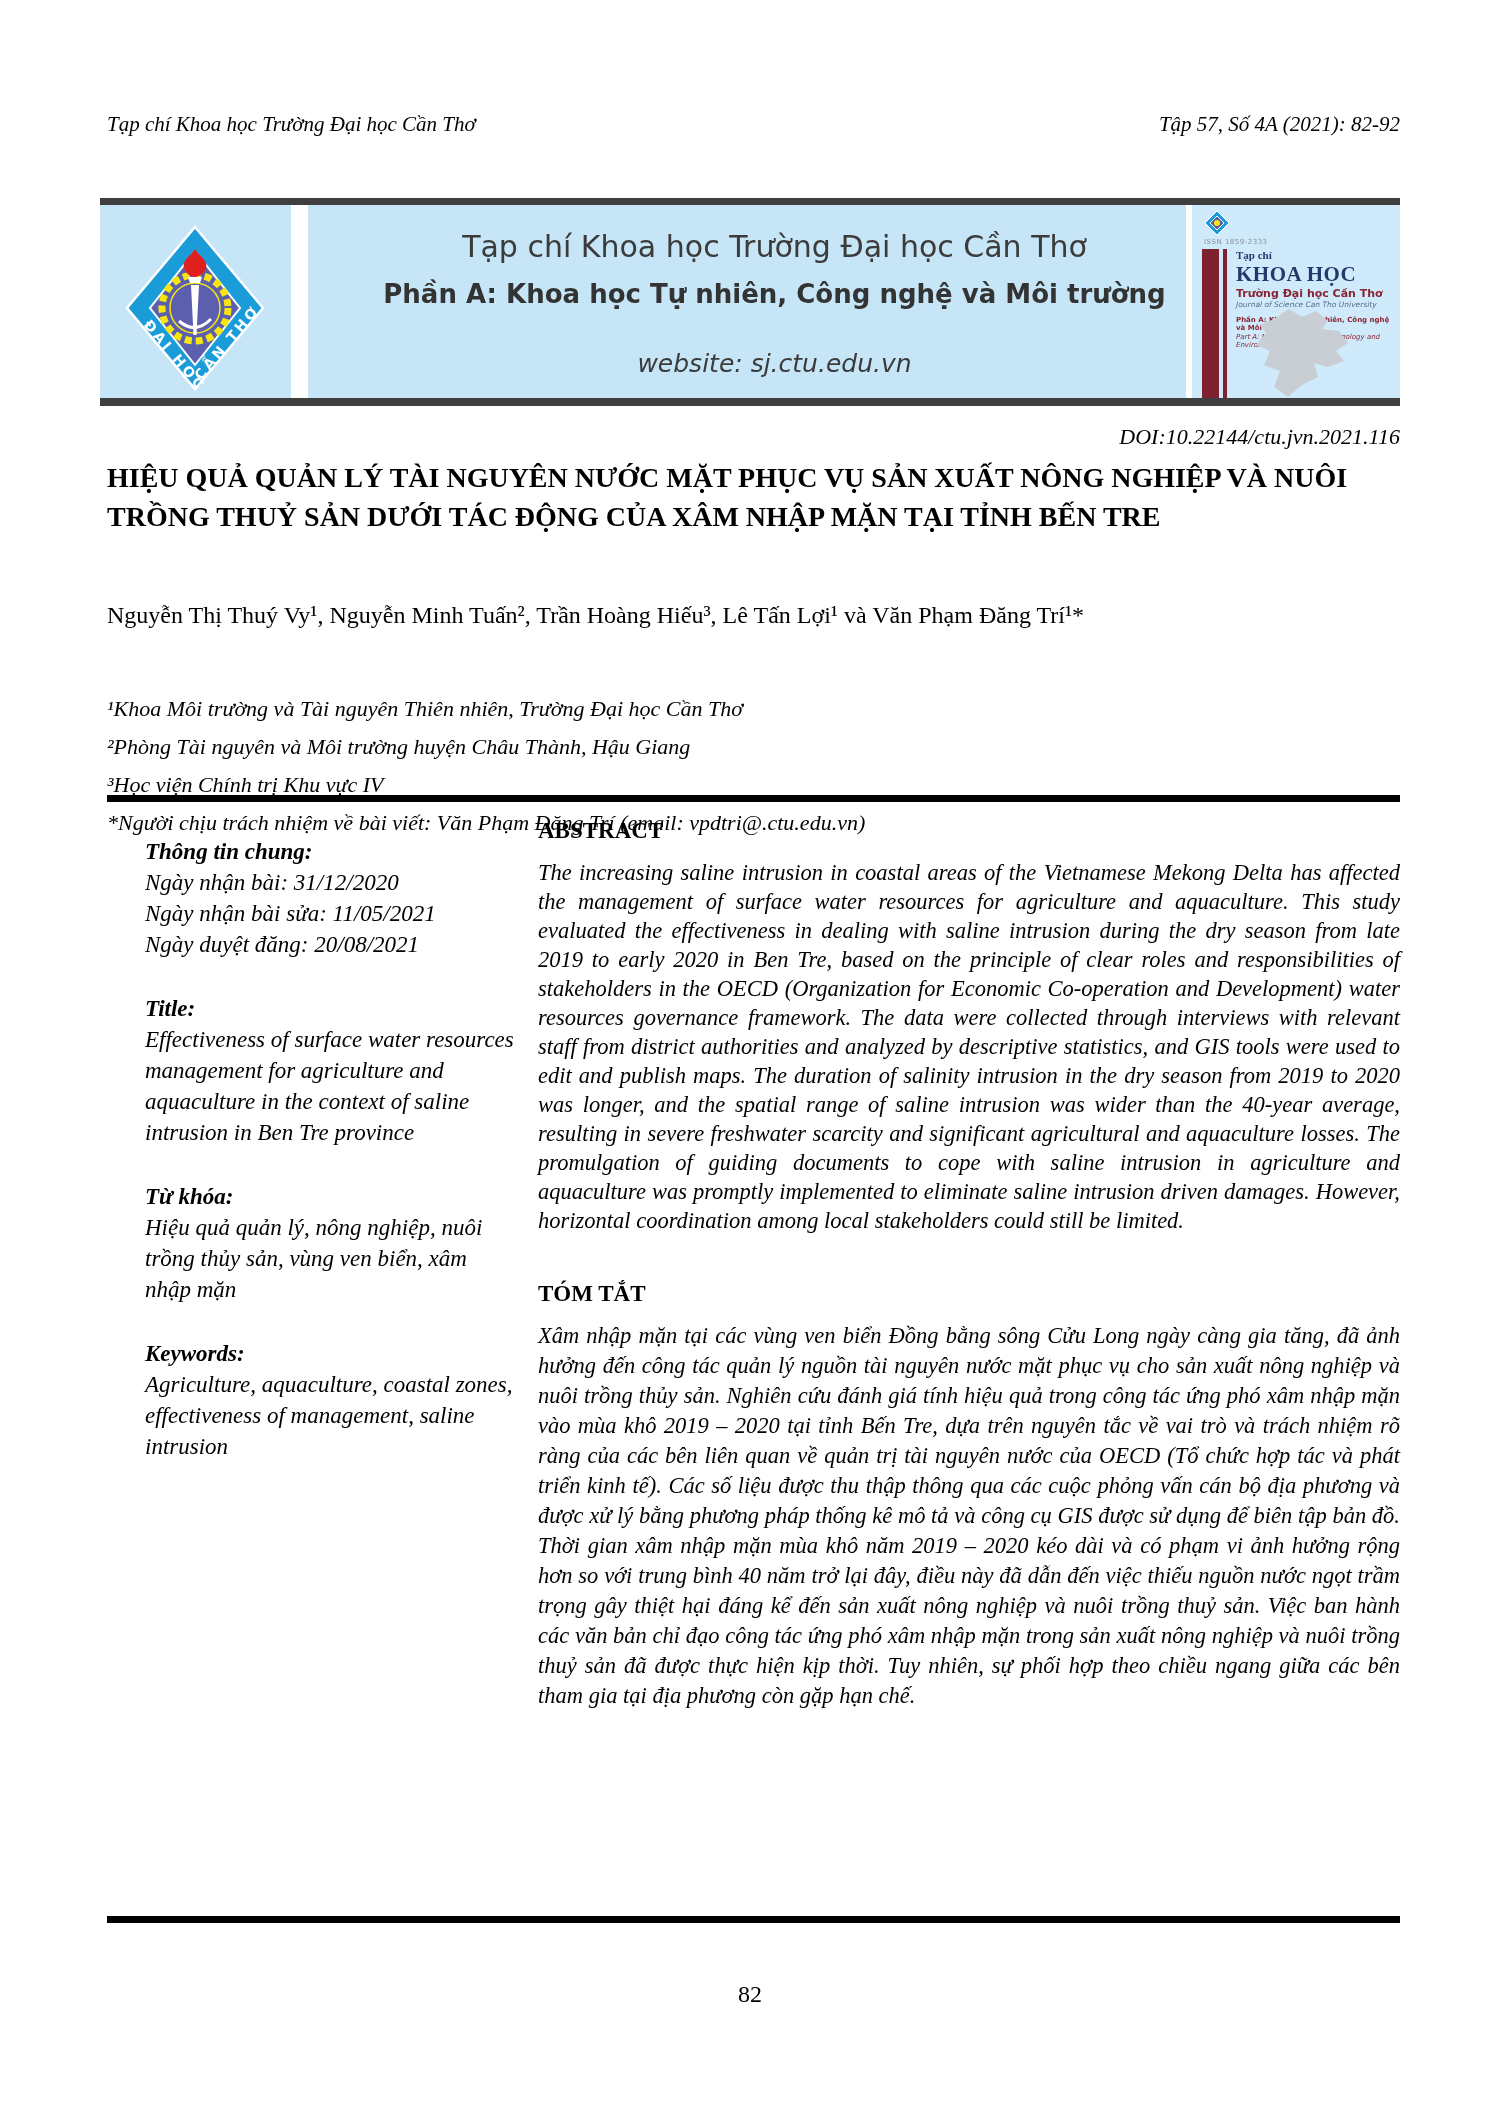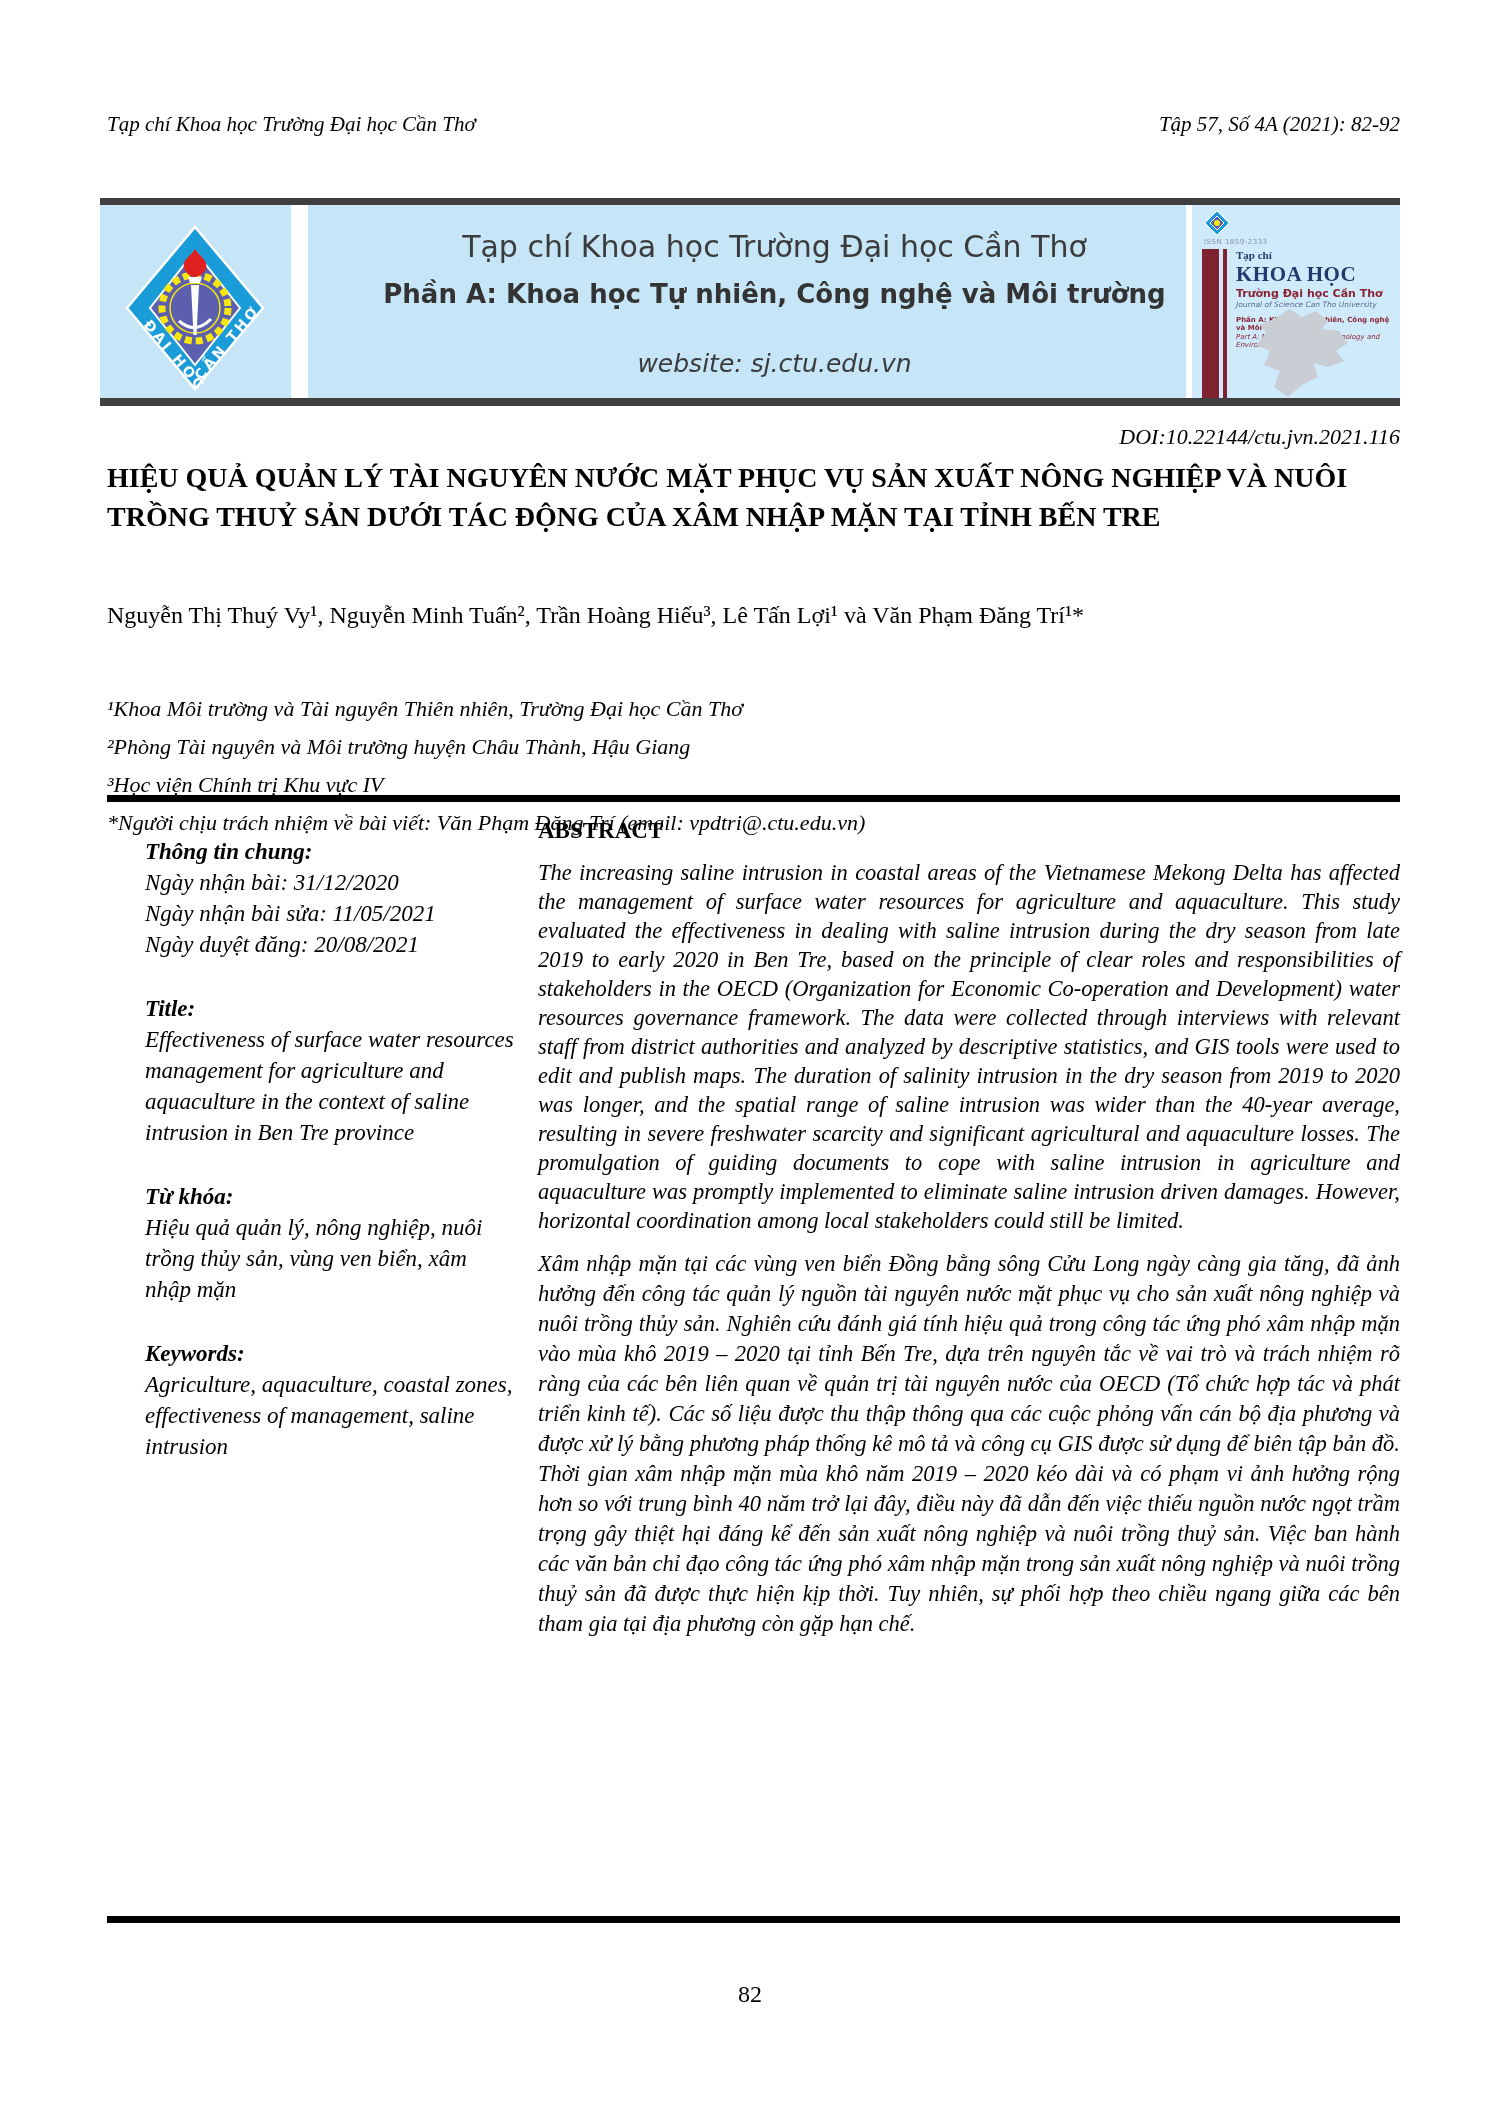--- a/index.html
+++ b/index.html
@@ -142,20 +142,21 @@
     <div>Effectiveness of surface water resources management for agriculture and aquaculture in the context of saline intrusion in Ben Tre province</div>
     <div class="lc-h mt">Từ khóa:</div>
     <div>Hiệu quả quản lý, nông nghiệp, nuôi trồng thủy sản, vùng ven biển, xâm nhập mặn</div>
     <div class="lc-h mt">Keywords:</div>
     <div>Agriculture, aquaculture, coastal zones, effectiveness of management, saline intrusion</div>
   </aside>
 
   <section class="rightcol">
     <h2 class="rc-h">ABSTRACT</h2>
     <p class="rc-p">The increasing saline intrusion in coastal areas of the Vietnamese Mekong Delta has affected the management of surface water resources for agriculture and aquaculture. This study evaluated the effectiveness in dealing with saline intrusion during the dry season from late 2019 to early 2020 in Ben Tre, based on the principle of clear roles and responsibilities of stakeholders in the OECD (Organization for Economic Co-operation and Development) water resources governance framework. The data were collected through interviews with relevant staff from district authorities and analyzed by descriptive statistics, and GIS tools were used to edit and publish maps. The duration of salinity intrusion in the dry season from 2019 to 2020 was longer, and the spatial range of saline intrusion was wider than the 40-year average, resulting in severe freshwater scarcity and significant agricultural and aquaculture losses. The promulgation of guiding documents to cope with saline intrusion in agriculture and aquaculture was promptly implemented to eliminate saline intrusion driven damages. However, horizontal coordination among local stakeholders could still be limited.</p>
+    <h2 class="rc-h mt2">TÓM TẮT</h2>
     <p class="rc-p vn">Xâm nhập mặn tại các vùng ven biển Đồng bằng sông Cửu Long ngày càng gia tăng, đã ảnh hưởng đến công tác quản lý nguồn tài nguyên nước mặt phục vụ cho sản xuất nông nghiệp và nuôi trồng thủy sản. Nghiên cứu đánh giá tính hiệu quả trong công tác ứng phó xâm nhập mặn vào mùa khô 2019 – 2020 tại tỉnh Bến Tre, dựa trên nguyên tắc về vai trò và trách nhiệm rõ ràng của các bên liên quan về quản trị tài nguyên nước của OECD (Tổ chức hợp tác và phát triển kinh tế). Các số liệu được thu thập thông qua các cuộc phỏng vấn cán bộ địa phương và được xử lý bằng phương pháp thống kê mô tả và công cụ GIS được sử dụng để biên tập bản đồ. Thời gian xâm nhập mặn mùa khô năm 2019 – 2020 kéo dài và có phạm vi ảnh hưởng rộng hơn so với trung bình 40 năm trở lại đây, điều này đã dẫn đến việc thiếu nguồn nước ngọt trầm trọng gây thiệt hại đáng kể đến sản xuất nông nghiệp và nuôi trồng thuỷ sản. Việc ban hành các văn bản chỉ đạo công tác ứng phó xâm nhập mặn trong sản xuất nông nghiệp và nuôi trồng thuỷ sản đã được thực hiện kịp thời. Tuy nhiên, sự phối hợp theo chiều ngang giữa các bên tham gia tại địa phương còn gặp hạn chế.</p>
   </section>
 
   <div class="rule r-bot"></div>
 
   <div class="pageno">82</div>
 
 </div>
 
 </body></html>

